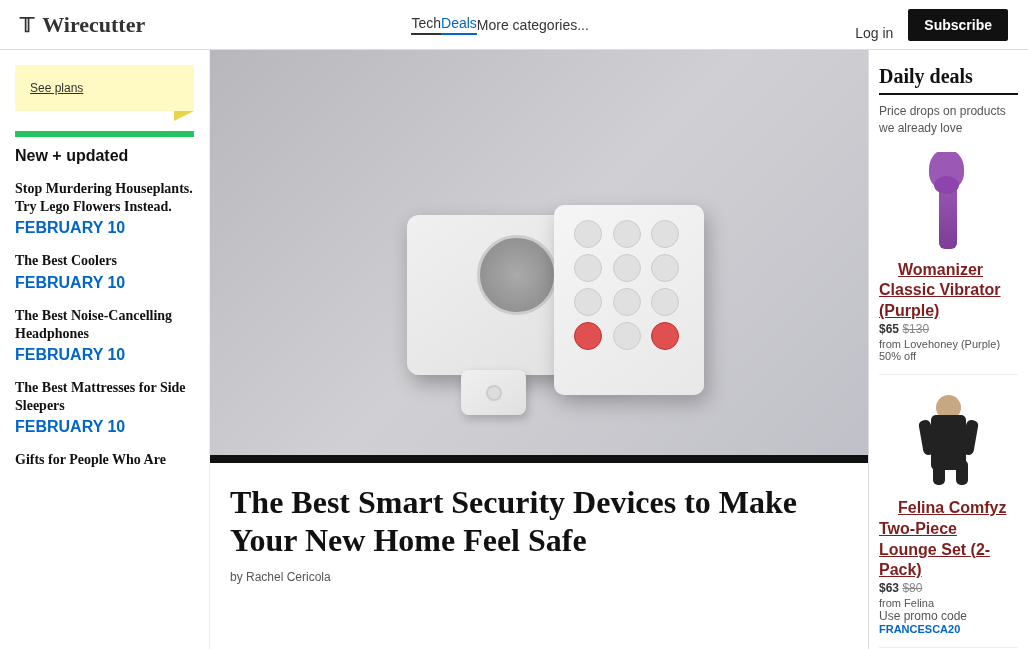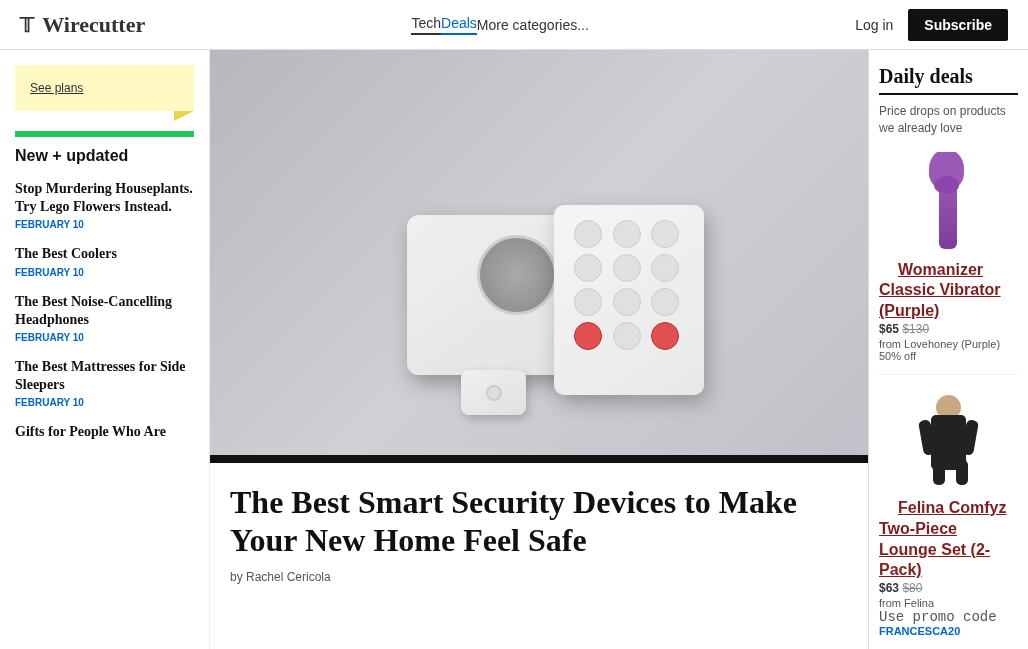--- a/index.html
+++ b/index.html
@@ -41,21 +41,21 @@
       border-bottom: 2px solid #333;
       padding-bottom: 2px;
     }
     .nav-link.deals-active {
       border-bottom: 2px solid #0066cc;
       color: #0066cc;
       padding-bottom: 2px;
     }
     .header-right {
       display: flex;
-      align-items: center;
+      align-items: flex-end;
       gap: 15px;
     }
     .login-btn {
       font-family: Arial, sans-serif;
       font-size: 14px;
       color: #333;
       cursor: pointer;
       background: none;
       border: none;
     }
@@ -134,21 +134,21 @@
       font-family: Georgia, serif;
       font-size: 14px;
       font-weight: bold;
       color: #111;
       line-height: 1.3;
       cursor: pointer;
       text-decoration: none;
     }
     .sidebar-item-date {
       font-family: Arial, sans-serif;
-      font-size: 10px;
+      font-size: 16px;
       color: #0066cc;
       font-weight: bold;
       margin-top: 3px;
       text-transform: uppercase;
     }
 
     
     .center-content {
       flex: 1;
       overflow: hidden;
@@ -405,22 +405,22 @@
       font-family: Arial, sans-serif;
       font-size: 11px;
       color: #555;
     }
     .deal-discount {
       font-family: Arial, sans-serif;
       font-size: 11px;
       color: #555;
     }
     .deal-promo {
-      font-family: Liberation Mono, monospace;
-      font-size: 14px;
+      font-family: Liberation Sans, sans-serif;
+      font-size: 12px;
       color: #555;
     }
     .deal-promo-code {
       font-family: Arial, sans-serif;
       font-size: 11px;
       font-weight: bold;
       color: #0066cc;
     }
   </style>
 </head>

